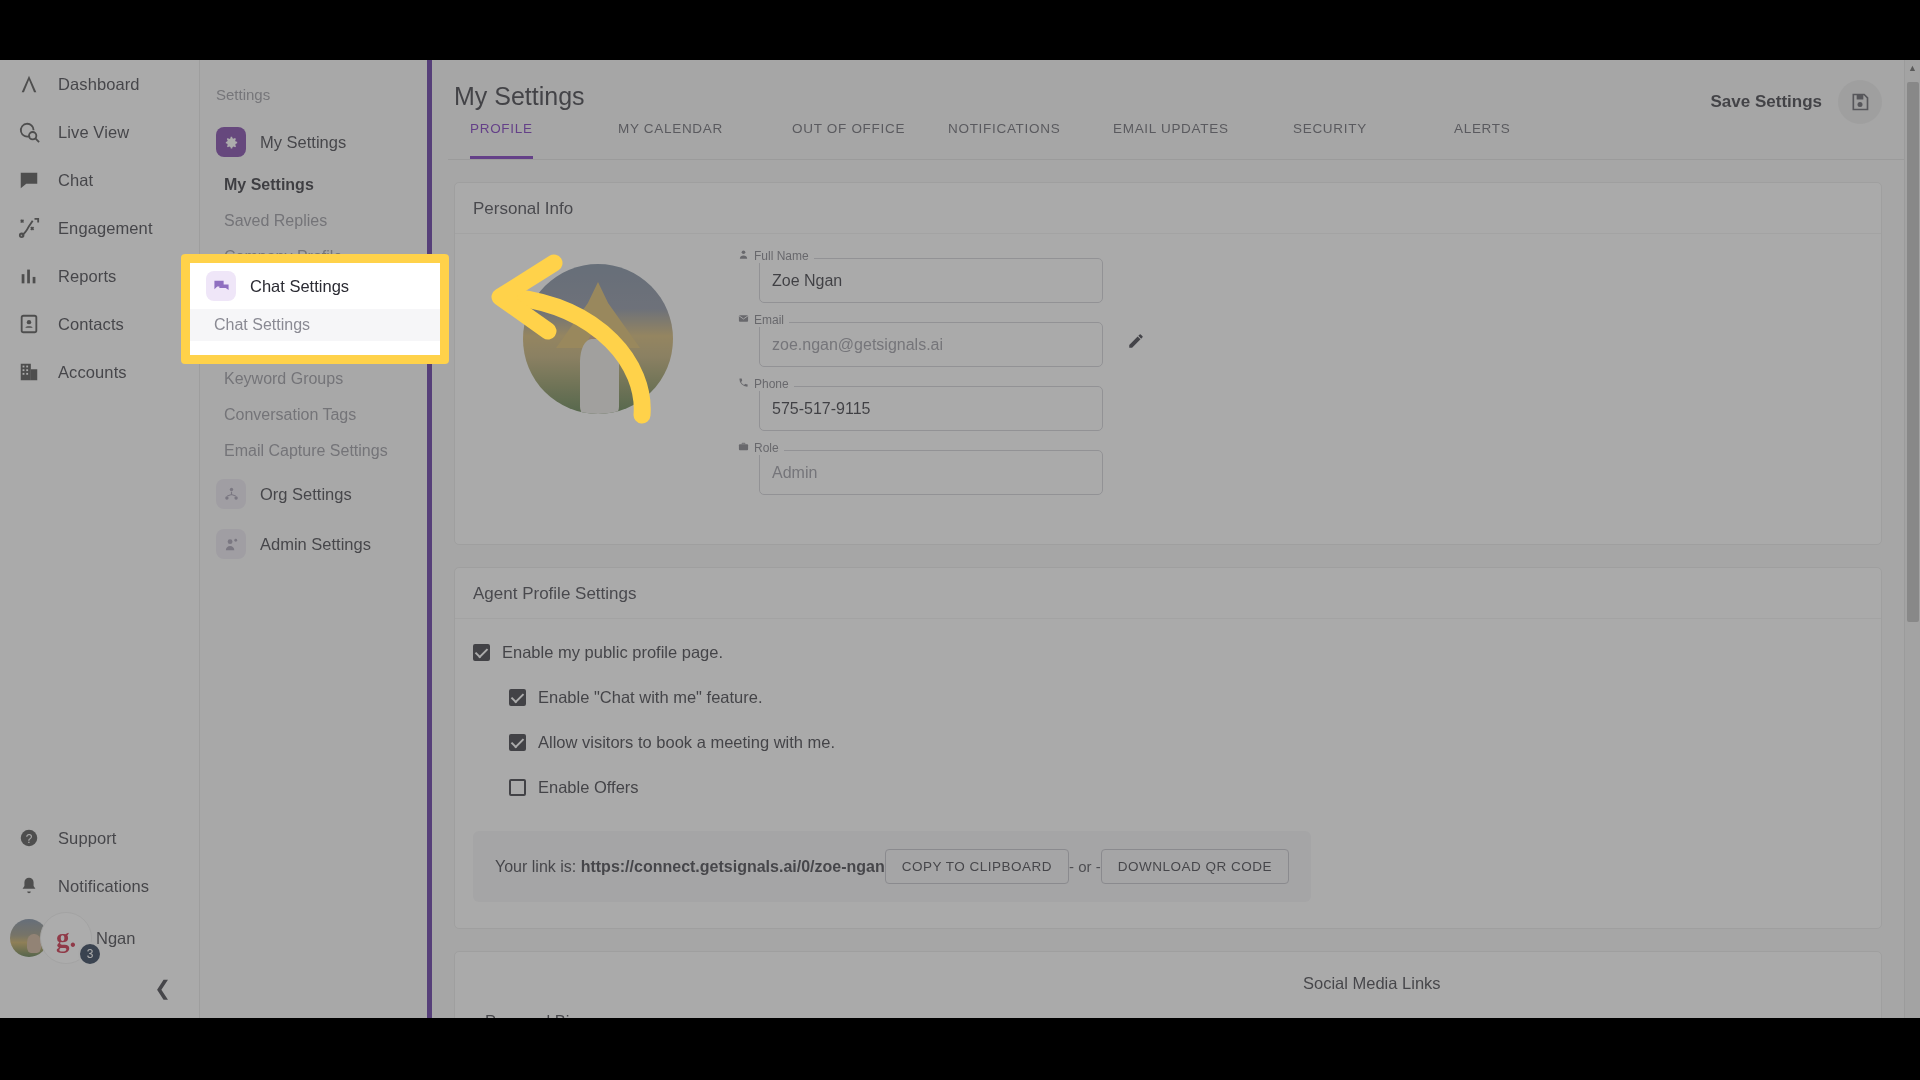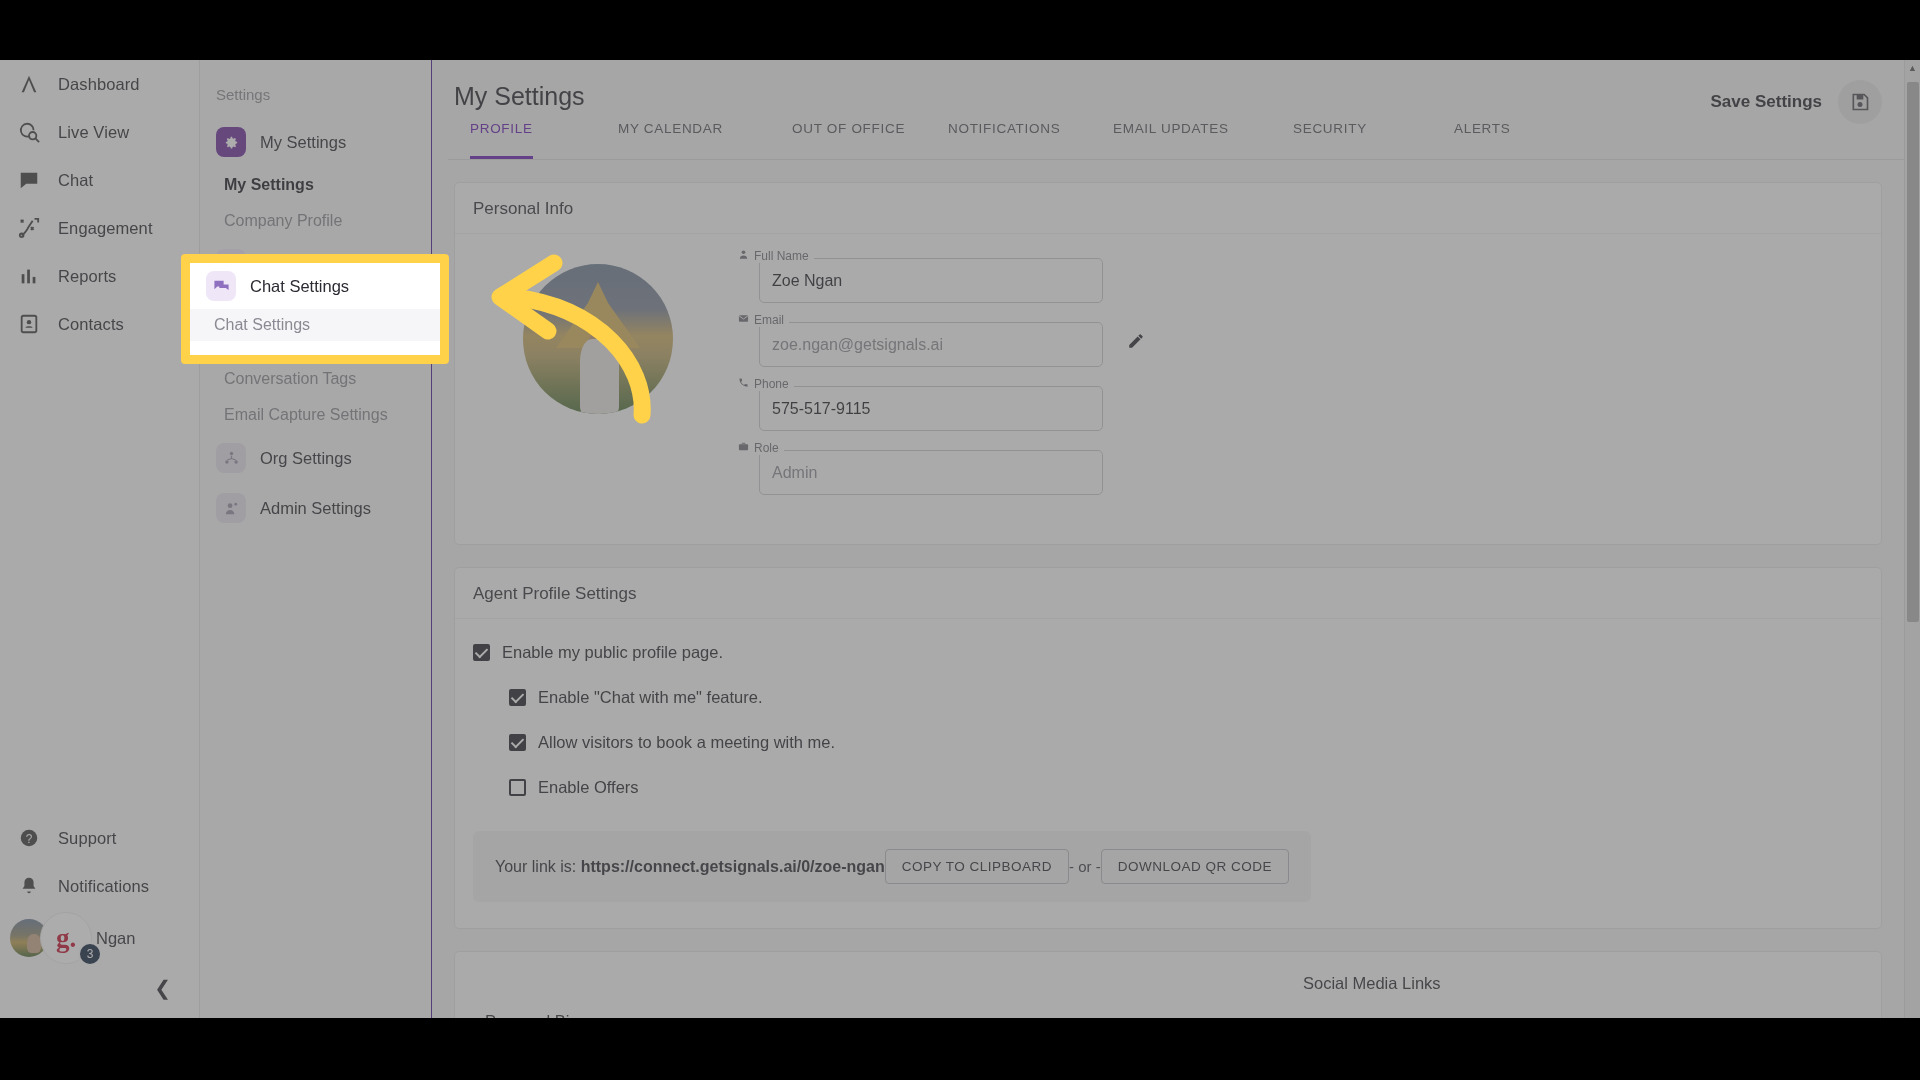--- a/index.html
+++ b/index.html
@@ -51,21 +51,21 @@
     background:#12243f; color:#fff; font-size:12px; display:flex; align-items:center; justify-content:center;
     border:2px solid #fafafa;
   }
   .user-name { position:absolute; left:96px; font-size:16.5px; color:#2b2b33; }
   .collapse-row { height:44px; display:flex; align-items:center; justify-content:flex-end; padding-right:28px; }
   .chev { font-size:20px; color:#2b2b33; line-height:1; }
 
   
   #subpanel {
     position:absolute; left:200px; top:0; width:232px; height:1010px;
-    background:#f7f7f7; border-right:1px solid #4c1d95;
+    background:#f7f7f7; border-right:5px solid #4c1d95;
   }
   .sp-title { font-size:15px; color:#8e8e96; padding:26px 0 14px 16px; }
   .sp-group { display:flex; align-items:center; gap:14px; padding:10px 0 10px 16px; cursor:pointer; }
   .sp-gico { width:30px; height:30px; border-radius:8px; display:flex; align-items:center; justify-content:center; flex:0 0 30px; }
   .sp-gico svg{ width:17px; height:17px; }
   .sp-gico.active { background:#6d2e9e; }
   .sp-gico.active svg { fill:#ffffff; }
   .sp-gico.soft { background:#efe6f8; }
   .sp-gico.soft svg { fill:#8f6fc0; }
   .sp-gico.mute { background:#e6e2ec; }
@@ -223,20 +223,35 @@
           <span class="rail-ico">
             <svg viewBox="0 0 24 24">
                 <rect x="4" y="3" width="16" height="18" rx="2" fill="none" stroke="#3c3c3c" stroke-width="2"></rect>
                 <circle cx="12" cy="10" r="2.4"></circle>
                 <path d="M8 16c1-2 7-2 8 0"></path>
               </svg>
           </span>
           <span class="rail-lb">Contacts</span>
         </div>
 
+        <div class="rail-item">
+          <span class="rail-ico">
+            <svg viewBox="0 0 24 24">
+                <rect x="3" y="3" width="11" height="18"></rect>
+                <rect x="14" y="9" width="7" height="12"></rect>
+                <rect x="5" y="5" width="2" height="2" fill="#fafafa"></rect>
+                <rect x="9" y="5" width="2" height="2" fill="#fafafa"></rect>
+                <rect x="5" y="9" width="2" height="2" fill="#fafafa"></rect>
+                <rect x="9" y="9" width="2" height="2" fill="#fafafa"></rect>
+                <rect x="5" y="13" width="2" height="2" fill="#fafafa"></rect>
+                <rect x="9" y="13" width="2" height="2" fill="#fafafa"></rect>
+              </svg>
+          </span>
+          <span class="rail-lb">Accounts</span>
+        </div>
       </div>
 
       <div id="rail-bottom">
         <div class="rail-item">
           <span class="rail-ico">
             <svg viewBox="0 0 24 24">
                 <circle cx="12" cy="12" r="9"></circle>
                 <text x="12" y="17" font-size="13" text-anchor="middle" fill="#fafafa" font-family="Liberation Sans">?</text>
               </svg>
           </span>
@@ -272,20 +287,21 @@
       <div class="sp-group">
         <span class="sp-gico active">
           <svg viewBox="0 0 24 24">
               <path d="M12 8a4 4 0 1 0 0 8 4 4 0 0 0 0-8zm0 6a2 2 0 1 1 0-4 2 2 0 0 1 0 4z"></path>
               <path d="M20 13v-2l-2.2-.5a6 6 0 0 0-.7-1.7l1.2-1.9-1.4-1.4-1.9 1.2a6 6 0 0 0-1.7-.7L12.9 4h-2l-.5 2.2a6 6 0 0 0-1.7.7L6.8 5.7 5.4 7.1l1.2 1.9a6 6 0 0 0-.7 1.7L4 11.2v2l2 .5a6 6 0 0 0 .7 1.7l-1.2 1.9 1.4 1.4 1.9-1.2a6 6 0 0 0 1.7.7l.5 2.2h2l.5-2.2a6 6 0 0 0 1.7-.7l1.9 1.2 1.4-1.4-1.2-1.9a6 6 0 0 0 .7-1.7z"></path>
             </svg>
         </span>
         <span class="sp-glb">My Settings</span>
       </div>
       <div class="sp-sub sel">My Settings</div>
+      <div class="sp-sub">Saved Replies</div>
       <div class="sp-sub">Company Profile</div>
 
       <div class="sp-group">
         <span class="sp-gico soft">
           <svg viewBox="0 0 24 24">
               <path d="M2 4h13v8H6l-4 4z"></path>
               <path d="M9 9h13v8l-4-3H9z"></path>
             </svg>
         </span>
         <span class="sp-glb">Chat Settings</span>

